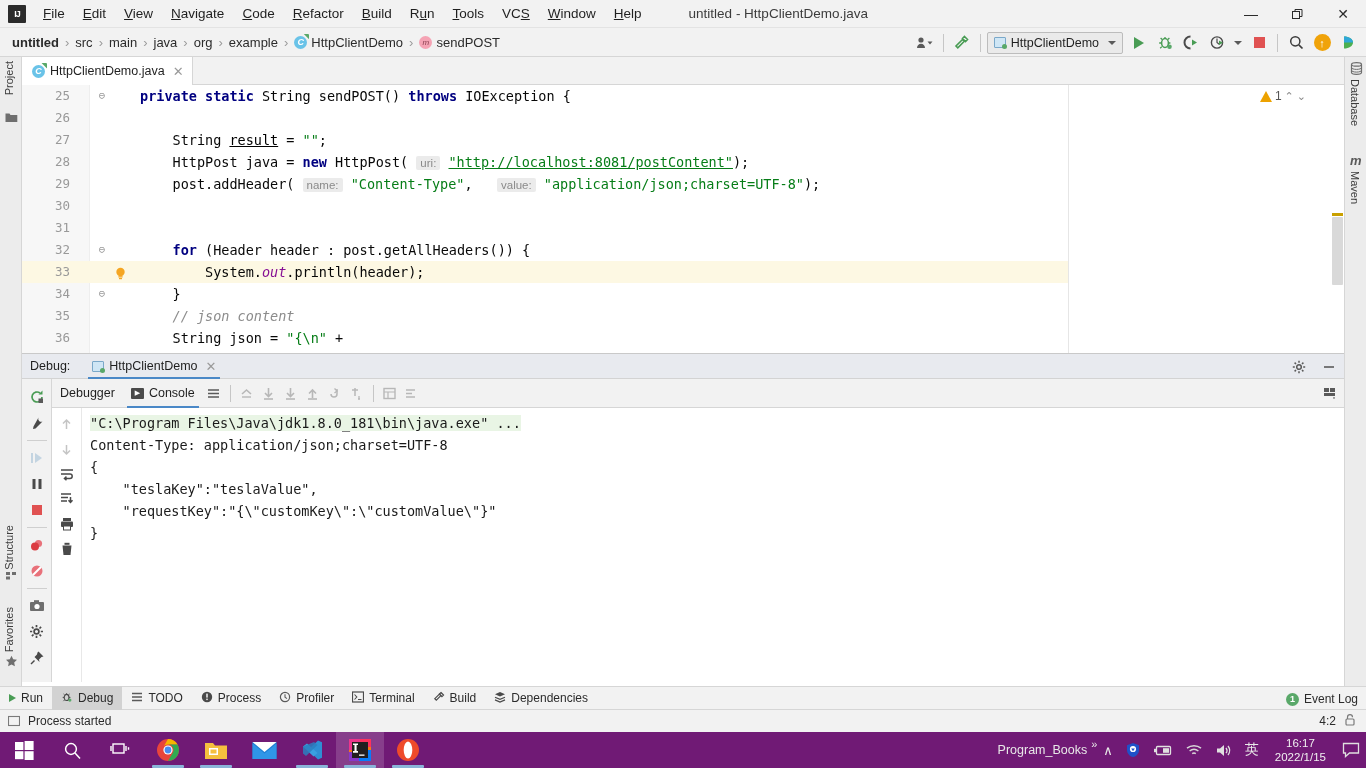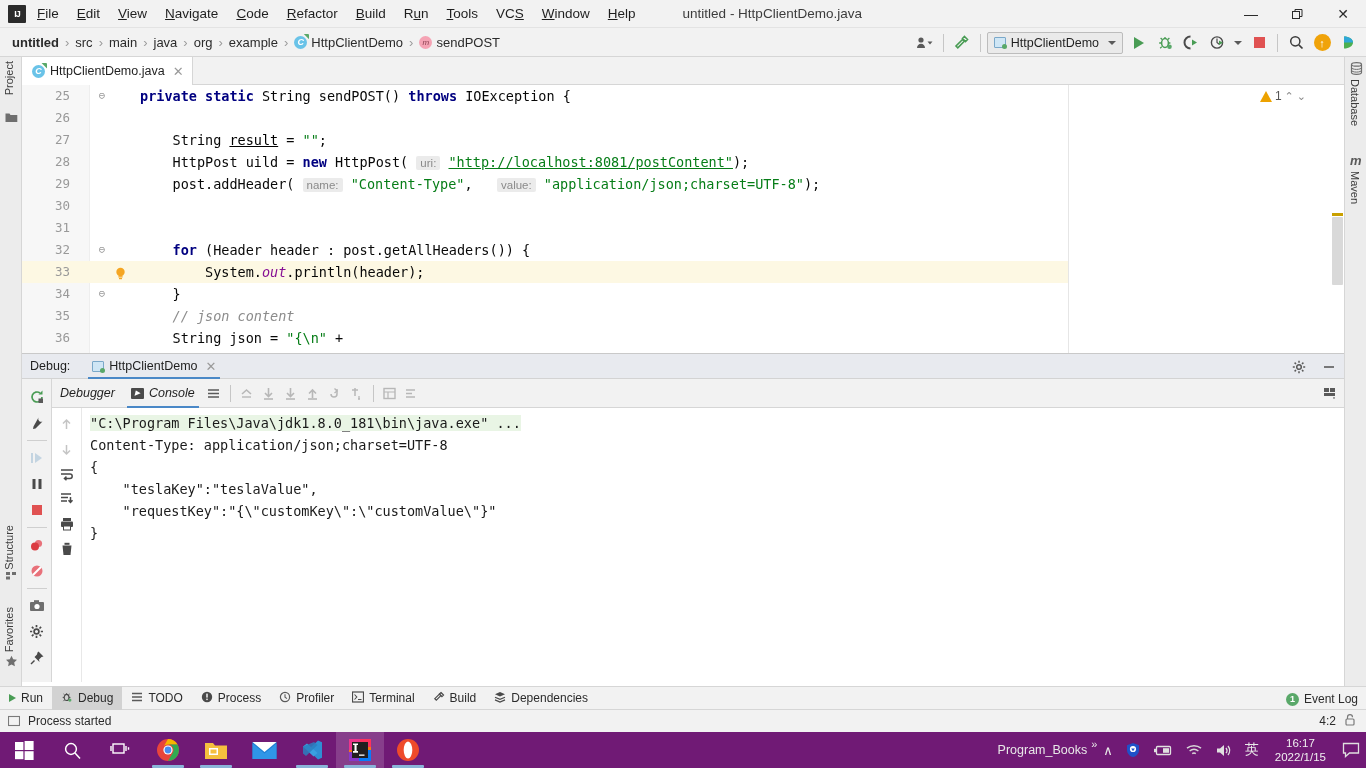--- a/index.html
+++ b/index.html
@@ -11,21 +11,21 @@
   }
   #app { position: relative; width: 1366px; height: 768px; }
 
   
   .titlebar {
     position: absolute; top: 0; left: 0; width: 1366px; height: 28px;
     background: #f2f2f2; border-bottom: 1px solid #e3e3e3;
     display: flex; align-items: center;
   }
   .ij-logo {
-    width: 18px; height: 18px; margin-left: 8px; margin-right: 2px;
+    width: 18px; height: 18px; margin-left: 8px; margin-right: 8px;
     background: #2b2b2b; color: #fff; font-size: 9px; font-weight: bold;
     display: flex; align-items: center; justify-content: center;
     font-family: "Liberation Sans", sans-serif; letter-spacing: -1px;
     border-radius: 1px;
   }
   .menu { display: flex; align-items: center; height: 28px; }
   .menu-item {
     padding: 0 9px; font-size: 13.5px; color: #1f1f1f; line-height: 28px;
     cursor: default; white-space: nowrap;
   }
@@ -220,21 +220,21 @@
     position: absolute; right: 4px; top: 0; height: 26px; display: flex; align-items: center; gap: 8px;
   }
 
   .dbg-toolrow {
     position: absolute; left: 52px; top: 379px; width: 1292px; height: 29px;
     background: #f2f2f2; border-bottom: 1px solid #d6d6d6;
     display: flex; align-items: center;
   }
   .dtab {
     font-size: 12.5px; color: #1f1f1f; padding: 0 8px; height: 29px;
-    display: flex; align-items: center; gap: 5px; position: relative; font-style: italic;
+    display: flex; align-items: center; gap: 5px; position: relative;
   }
   .dtab.active:after {
     content: ''; position: absolute; left: 4px; right: 4px; bottom: 0; height: 2px; background: #4a88c7;
   }
   .console-ic {
     width: 13px; height: 11px; background: #4a4a4a; color: #fff; font-size: 7px;
     display: inline-flex; align-items: center; justify-content: center; border-radius: 1px;
   }
   .dt-div { width: 1px; height: 17px; background: #c6c6c6; margin: 0 5px; }
   .dti {
@@ -512,21 +512,21 @@
       <span class="tab-x">✕</span>
     </div>
   </div>
 
   <div class="editor">
     <div class="gutter"></div>
     <div class="code-area" id="code-area">
         <div class="cline"><span class="lnum">25</span><span class="fold">⊖</span><span class="ctext"><span class="kw">private </span><span class="kw">static </span><span class="plain">String sendPOST() </span><span class="kw">throws </span><span class="plain">IOException {</span></span></div>
         <div class="cline"><span class="lnum">26</span><span class="ctext"></span></div>
         <div class="cline"><span class="lnum">27</span><span class="ctext"><span class="plain">    String </span><span class="uline">result</span><span class="plain"> = </span><span class="str">""</span><span class="plain">;</span></span></div>
-        <div class="cline"><span class="lnum">28</span><span class="ctext"><span class="plain">    HttpPost uild = </span><span class="kw">new </span><span class="plain">HttpPost( </span><span class="hint">uri:</span><span class="plain"> </span><span class="strlink">"http://localhost:8081/postContent"</span><span class="plain">);</span></span></div>
+        <div class="cline"><span class="lnum">28</span><span class="ctext"><span class="plain">    HttpPost java = </span><span class="kw">new </span><span class="plain">HttpPost( </span><span class="hint">uri:</span><span class="plain"> </span><span class="strlink">"http://localhost:8081/postContent"</span><span class="plain">);</span></span></div>
         <div class="cline"><span class="lnum">29</span><span class="ctext"><span class="plain">    post.addHeader( </span><span class="hint">name:</span><span class="plain"> </span><span class="str">"Content-Type"</span><span class="plain">,   </span><span class="hint">value:</span><span class="plain"> </span><span class="str">"application/json;charset=UTF-8"</span><span class="plain">);</span></span></div>
         <div class="cline"><span class="lnum">30</span><span class="ctext"></span></div>
         <div class="cline"><span class="lnum">31</span><span class="ctext"></span></div>
         <div class="cline"><span class="lnum">32</span><span class="fold">⊖</span><span class="ctext"><span class="plain">    </span><span class="kw">for </span><span class="plain">(Header header : post.getAllHeaders()) {</span></span></div>
         <div class="cline hl"><span class="lnum">33</span><span class="bulb"><svg width="13" height="14" viewBox="0 0 13 14">
               <circle cx="6.5" cy="5" r="4.2" fill="#f5a623"></circle>
               <rect x="4.4" y="9.2" width="4.2" height="1.3" fill="#f5a623"></rect>
               <rect x="5" y="11" width="3" height="1.2" fill="#f5a623"></rect>
             </svg></span><span class="ctext"><span class="plain">        System.</span><span class="fld">out</span><span class="plain">.println(header);</span></span></div>
         <div class="cline"><span class="lnum">34</span><span class="fold">⊖</span><span class="ctext"><span class="plain">    }</span></span></div>

